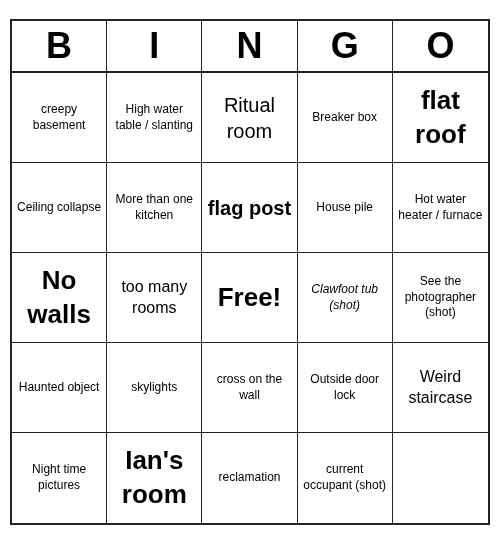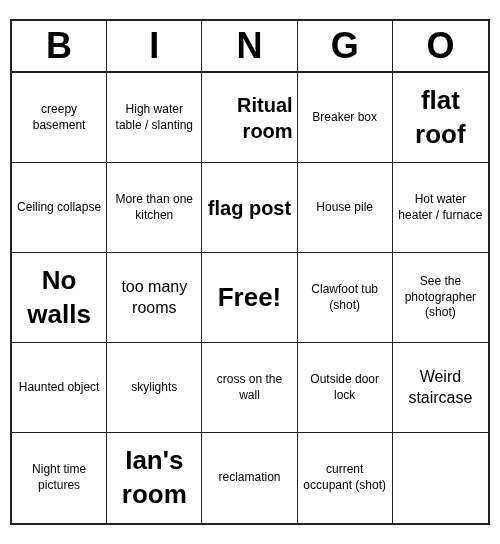--- a/index.html
+++ b/index.html
@@ -63,32 +63,32 @@
   <div class="bingo-header">
   <div class="bingo-letter">B</div>
       <div class="bingo-letter">I</div>
       <div class="bingo-letter">N</div>
       <div class="bingo-letter">G</div>
       <div class="bingo-letter">O</div>
     </div>
   <div class="bingo-grid">
   <div class="bingo-cell" style="font-size: 12px;">creepy basement</div>
       <div class="bingo-cell" style="font-size: 12px;">High water table / slanting</div>
-      <div class="bingo-cell" style="font-size: 20px; font-weight: bold; text-align: right;">Ritual room</div>
+      <div class="bingo-cell" style="font-size: 20px; font-weight: normal;">Ritual room</div>
       <div class="bingo-cell" style="font-size: 12px;">Breaker box</div>
       <div class="bingo-cell" style="font-size: 26px; font-weight: bold;">flat roof</div>
       <div class="bingo-cell" style="font-size: 12px; text-align: center;">Ceiling collapse</div>
       <div class="bingo-cell" style="font-size: 12px;">More than one kitchen</div>
       <div class="bingo-cell" style="font-size: 20px; font-weight: bold;">flag post</div>
       <div class="bingo-cell" style="font-size: 12px;">House pile</div>
       <div class="bingo-cell" style="font-size: 12px;">Hot water heater / furnace</div>
       <div class="bingo-cell" style="font-size: 26px; font-weight: bold;">No walls</div>
       <div class="bingo-cell" style="font-size: 16px;">too many rooms</div>
       <div class="bingo-cell" style="font-size: 26px; font-weight: bold;">Free!</div>
-      <div class="bingo-cell" style="font-size: 12px;">Clawfoot tub (shot)</div>
+      <div class="bingo-cell" style="font-size: 12px; font-style: italic;">Clawfoot tub (shot)</div>
       <div class="bingo-cell" style="font-size: 12px;">See the photographer (shot)</div>
       <div class="bingo-cell" style="font-size: 12px;">Haunted object</div>
       <div class="bingo-cell" style="font-size: 12px;">skylights</div>
       <div class="bingo-cell" style="font-size: 12px;">cross on the wall</div>
       <div class="bingo-cell" style="font-size: 12px;">Outside door lock</div>
       <div class="bingo-cell" style="font-size: 16px;">Weird staircase</div>
       <div class="bingo-cell" style="font-size: 12px;">Night time pictures</div>
       <div class="bingo-cell" style="font-size: 26px; font-weight: bold;">Ian's room</div>
       <div class="bingo-cell" style="font-size: 12px;">reclamation</div>
       <div class="bingo-cell" style="font-size: 12px;">current occupant (shot)</div>

